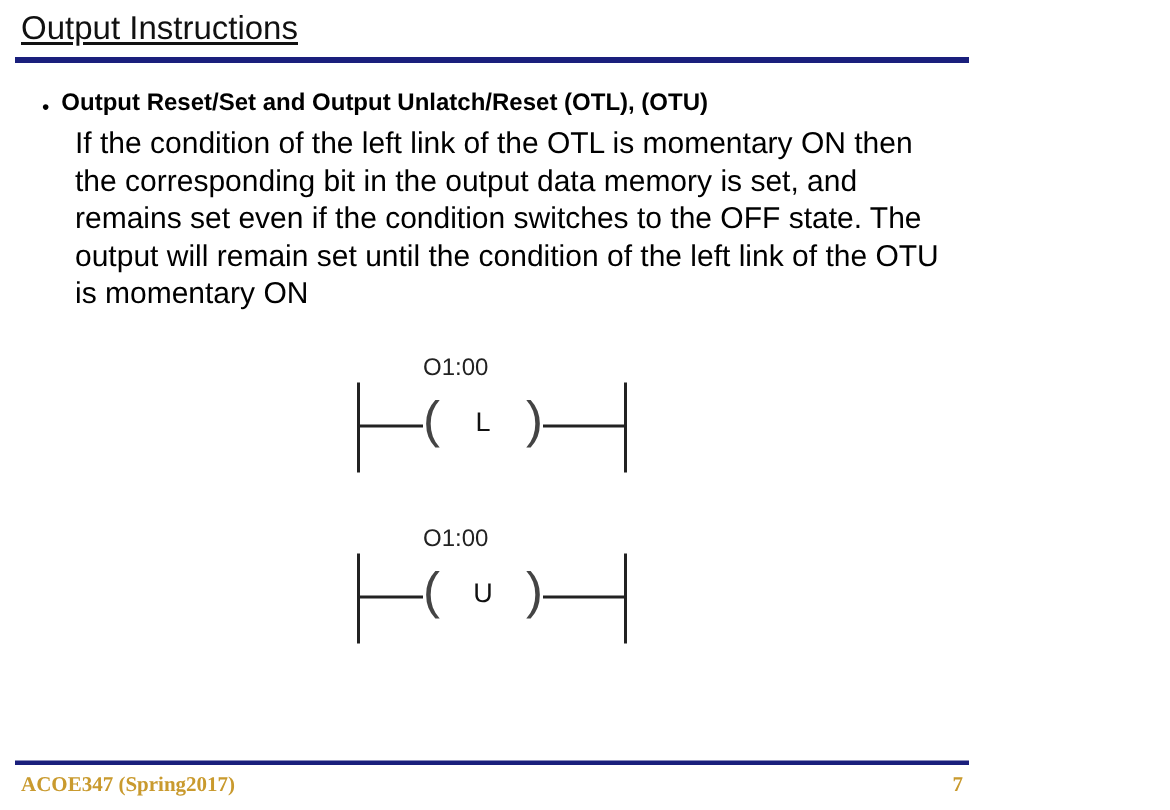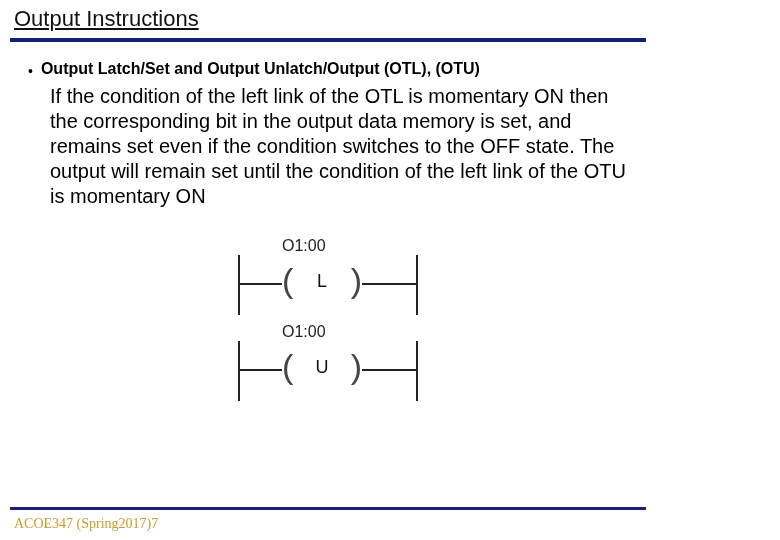--- a/index.html
+++ b/index.html
@@ -6,51 +6,51 @@
   html, body { width: 780px; height: 540px; background: #fff; font-family: "Times New Roman", Times, serif; }
   .slide { width: 656px; height: 540px; position: relative; padding: 0; }
   .title-wrap { padding: 6px 14px 4px 14px; }
   .title { font-family: Arial, Helvetica, sans-serif; font-size: 22px; color: #111; text-decoration: underline; }
   .title-rule { height: 4px; background: #1a1f7c; margin: 2px 10px 0 10px; }
   .body { padding: 18px 20px 0 20px; }
   .bullet-row { display: flex; align-items: flex-start; gap: 8px; margin-left: 8px; }
   .bullet-dot { font-size: 14px; line-height: 22px; font-family: Arial, sans-serif; }
   .bullet-head { font-family: Arial, Helvetica, sans-serif; font-weight: bold; font-size: 16px; }
   .bullet-body { font-family: Arial, Helvetica, sans-serif; font-size: 20px; line-height: 1.25; margin-left: 30px; margin-top: 2px; max-width: 710px; }
-  .diagram-zone { margin-top: 28px; display:flex; flex-direction:column; align-items:center; gap:8px; }
+  .diagram-zone { margin-top: 28px; display:flex; flex-direction:column; align-items:center; gap:36px; }
   .ladder { position: relative; width: 180px; height: 78px; }
   .addr { position:absolute; top:0; left:44px; font-family: Arial, sans-serif; font-size:16px; color:#222; }
   .rail-left { position:absolute; left:0; top:18px; width:2px; height:60px; background:#222; }
   .rail-right { position:absolute; right:0; top:18px; width:2px; height:60px; background:#222; }
   .rung-in { position:absolute; left:2px;  top:46px; height:2px; background:#222; width:42px; }
   .rung-out{ position:absolute; right:2px; top:46px; height:2px; background:#222; width:54px; }
   .coil { position:absolute; left:44px; top:28px; width:80px; height:36px;}
   .coil .paren { font-family: Arial, sans-serif; font-size:34px; color:#444; position:absolute; top:-4px; }
   .coil .pl { left:0; }
   .coil .pr { right:0; }
   .coil .letter { position:absolute; left:0; right:0; top:6px; text-align:center; font-family: Arial, sans-serif; font-size:18px; color:#111; }
   .footer-rule { position:absolute; left:10px; right:10px; bottom:30px; height:3px; background:#1a1f7c; }
-  .footer { position:absolute; left:0; right:0; bottom:6px; height:20px; display:flex; justify-content:flex-start; align-items:center; padding:0 14px; color:#c99a2e; font-size:14px; }
+  .footer { position:absolute; left:0; right:0; bottom:6px; height:20px; display:flex; justify-content:space-between; align-items:center; padding:0 14px; color:#c99a2e; font-size:14px;font-weight:bold; }
   .footer .mid { position:absolute; left:0; right:0; text-align:center; }
   .footer .left, .footer .right { position:relative; z-index:1; }
 </style>
 </head>
 <body>
 
 <div class="slide">
 
   <div class="title-wrap">
     <div class="title">Output Instructions</div>
   </div>
   <div class="title-rule"></div>
 
   <div class="body">
     <div class="bullet-row">
       <span class="bullet-dot">•</span>
-      <span class="bullet-head">Output Latch/Set and Output Unlatch/Output (OTL), (OTU)</span>
+      <span class="bullet-head">Output Reset/Set and Output Unlatch/Reset (OTL), (OTU)</span>
     </div>
     <div class="bullet-body">If the condition of the left link of the OTL is momentary ON then the corresponding bit in the output data memory is set, and remains set even if the condition switches to the OFF state. The output will remain set until the condition of the left link of the OTU is momentary ON</div>
 
     <div class="diagram-zone">
 
       <div class="ladder">
         <div class="addr">O1:00</div>
         <div class="rail-left"></div>
         <div class="rail-right"></div>
         <div class="rung-in"></div>

